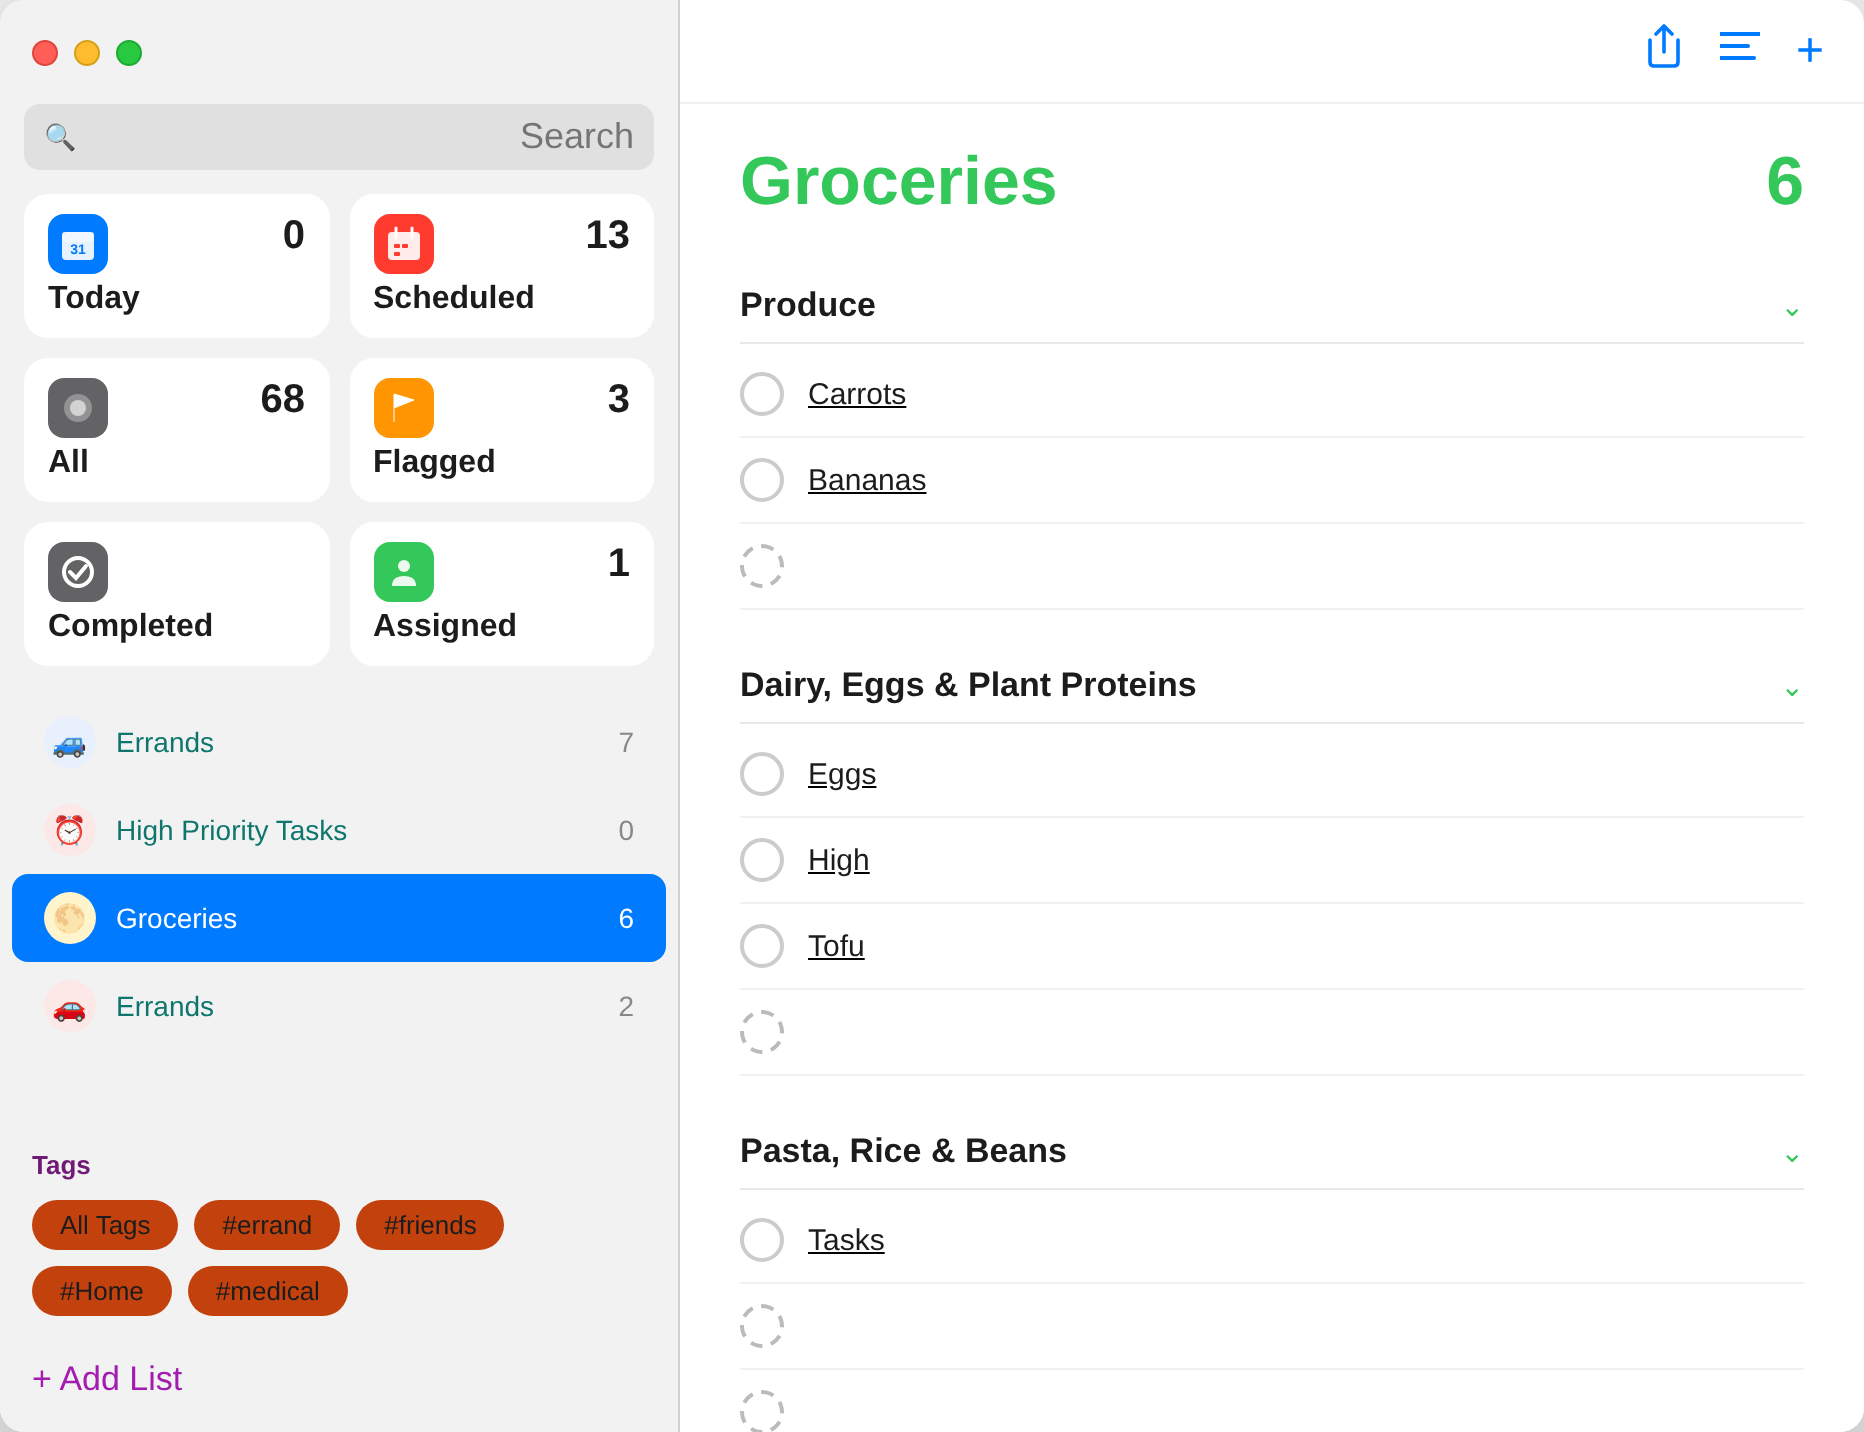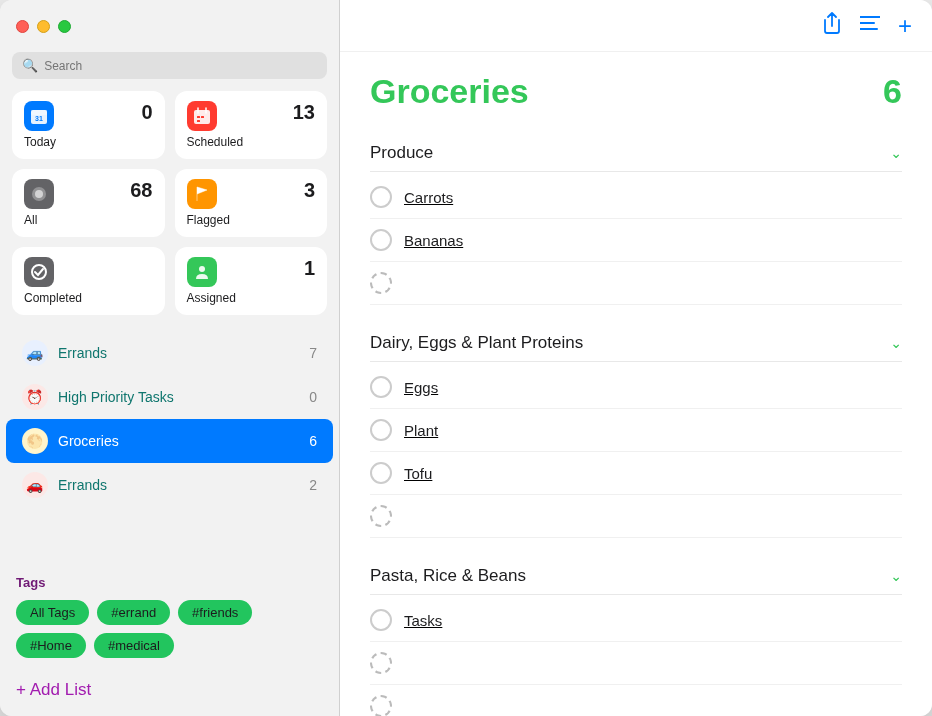--- a/index.html
+++ b/index.html
@@ -63,23 +63,24 @@
 
     .search-icon-svg {
       color: #888;
       font-size: 13px;
     }
 
     .search-input-field {
       background: transparent;
       border: none;
       outline: none;
-      font-size: 12px;
+      font-size: 18px;
       color: #888;
       width: 100%;
+      text-align: right;
     }
 
     
     .smart-lists {
       display: grid;
       grid-template-columns: 1fr 1fr;
       gap: 10px;
       padding: 0 12px 12px 12px;
     }
 
@@ -109,22 +110,22 @@
       font-size: 16px;
     }
 
     .smart-list-count {
       font-size: 20px;
       font-weight: 600;
       color: #1c1c1e;
     }
 
     .smart-list-label {
-      font-size: 12px;
-      font-weight: 400;
+      font-size: 16px;
+      font-weight: 700;
       color: #1c1c1e;
     }
 
     .icon-today { background: #007aff; }
     .icon-scheduled { background: #ff3b30; }
     .icon-all { background: #636366; }
     .icon-flagged { background: #ff9500; }
     .icon-completed { background: #636366; }
     .icon-assigned { background: #34c759; }
 
@@ -188,21 +189,21 @@
       margin-bottom: 10px;
     }
 
     .tags-grid {
       display: flex;
       flex-wrap: wrap;
       gap: 8px;
     }
 
     .tag-pill {
-      background: #22c55e;
+      background: #c2410c;
       border-radius: 20px;
       padding: 5px 14px;
       font-size: 13px;
       color: #1c1c1e;
       cursor: pointer;
     }
 
     .add-list {
       padding: 10px 16px 16px 16px;
       display: flex;
@@ -270,21 +271,21 @@
       display: flex;
       justify-content: space-between;
       align-items: center;
       padding: 12px 0 8px 0;
       border-bottom: 1px solid #e8e8e8;
       margin-bottom: 4px;
     }
 
     .section-title {
       font-size: 17px;
-      font-weight: 400;
+      font-weight: 700;
       color: #1c1c1e;
     }
 
     .section-chevron {
       color: #34c759;
       font-size: 14px;
       cursor: pointer;
     }
 
     .task-row {
@@ -519,21 +520,21 @@
         <div class="section-header">
           <span class="section-title">Dairy, Eggs &amp; Plant Proteins</span>
           <span class="section-chevron">⌄</span>
         </div>
         <div class="task-row">
           <div class="task-circle"></div>
           <span class="task-text">Eggs</span>
         </div>
         <div class="task-row">
           <div class="task-circle"></div>
-          <span class="task-text">Plant</span>
+          <span class="task-text">High</span>
         </div>
         <div class="task-row">
           <div class="task-circle"></div>
           <span class="task-text">Tofu</span>
         </div>
         <div class="task-row">
           <div class="task-circle dashed"></div>
           <span class="task-text"></span>
         </div>
       </div>

